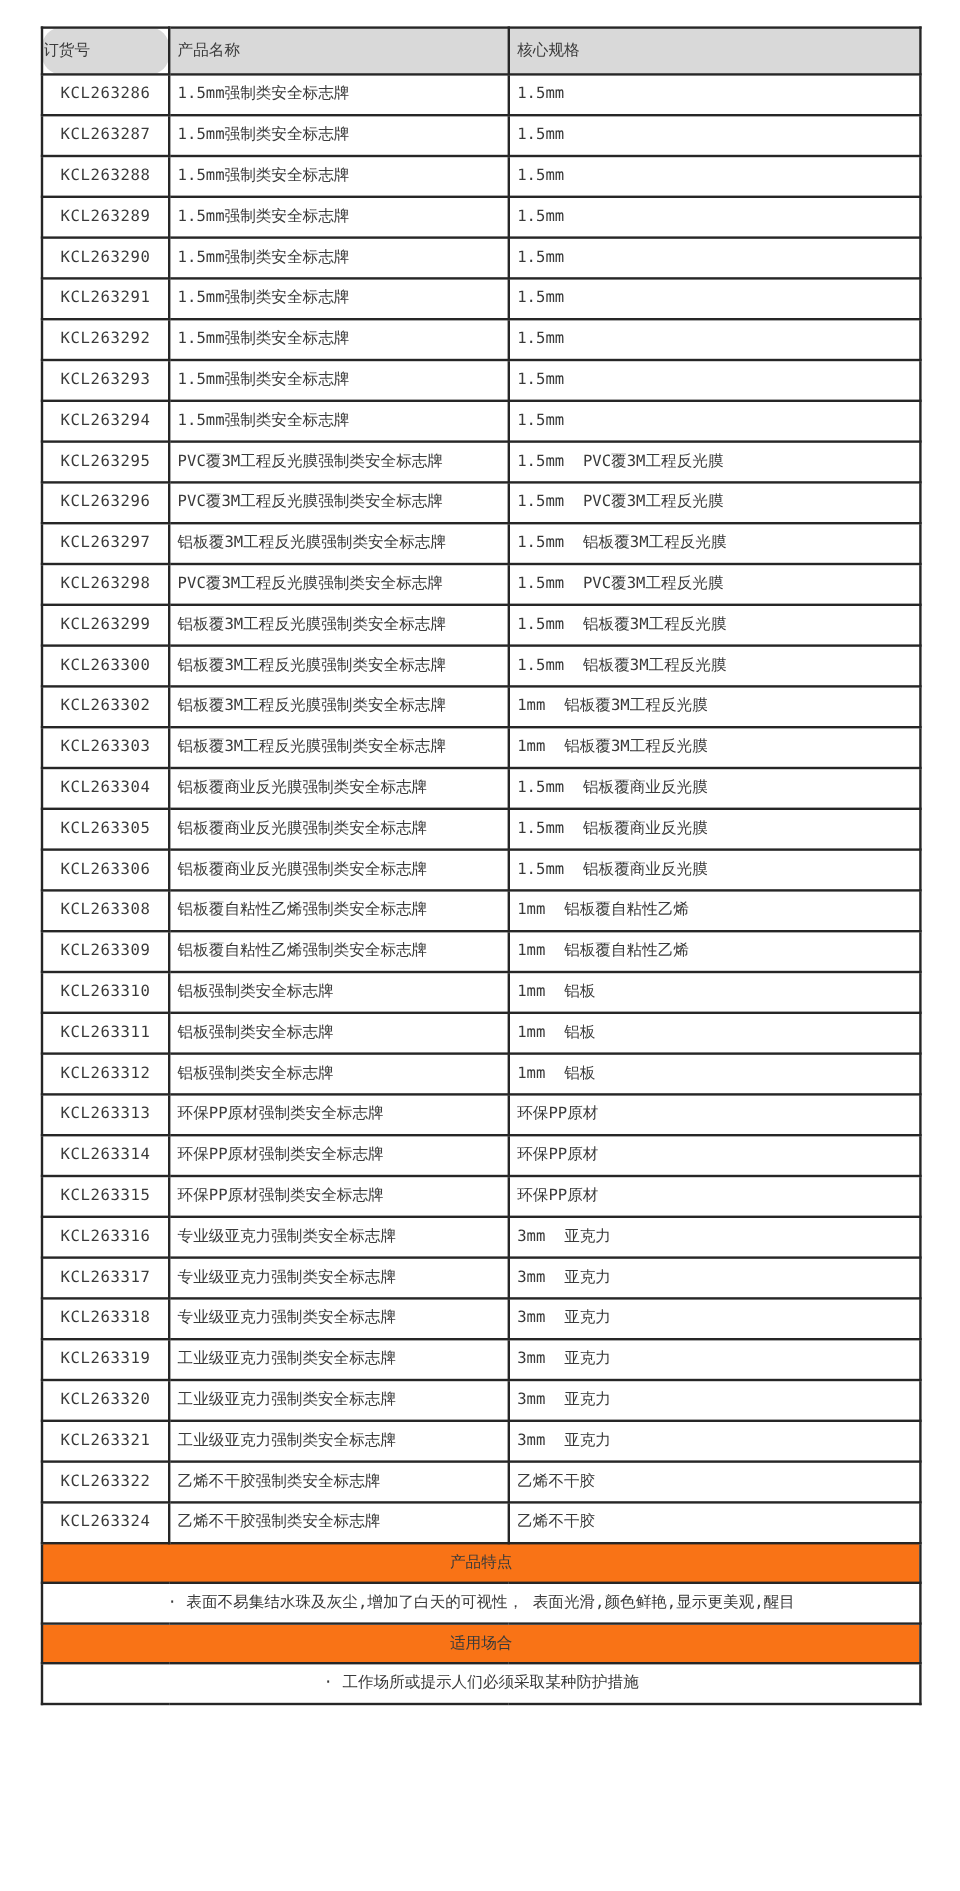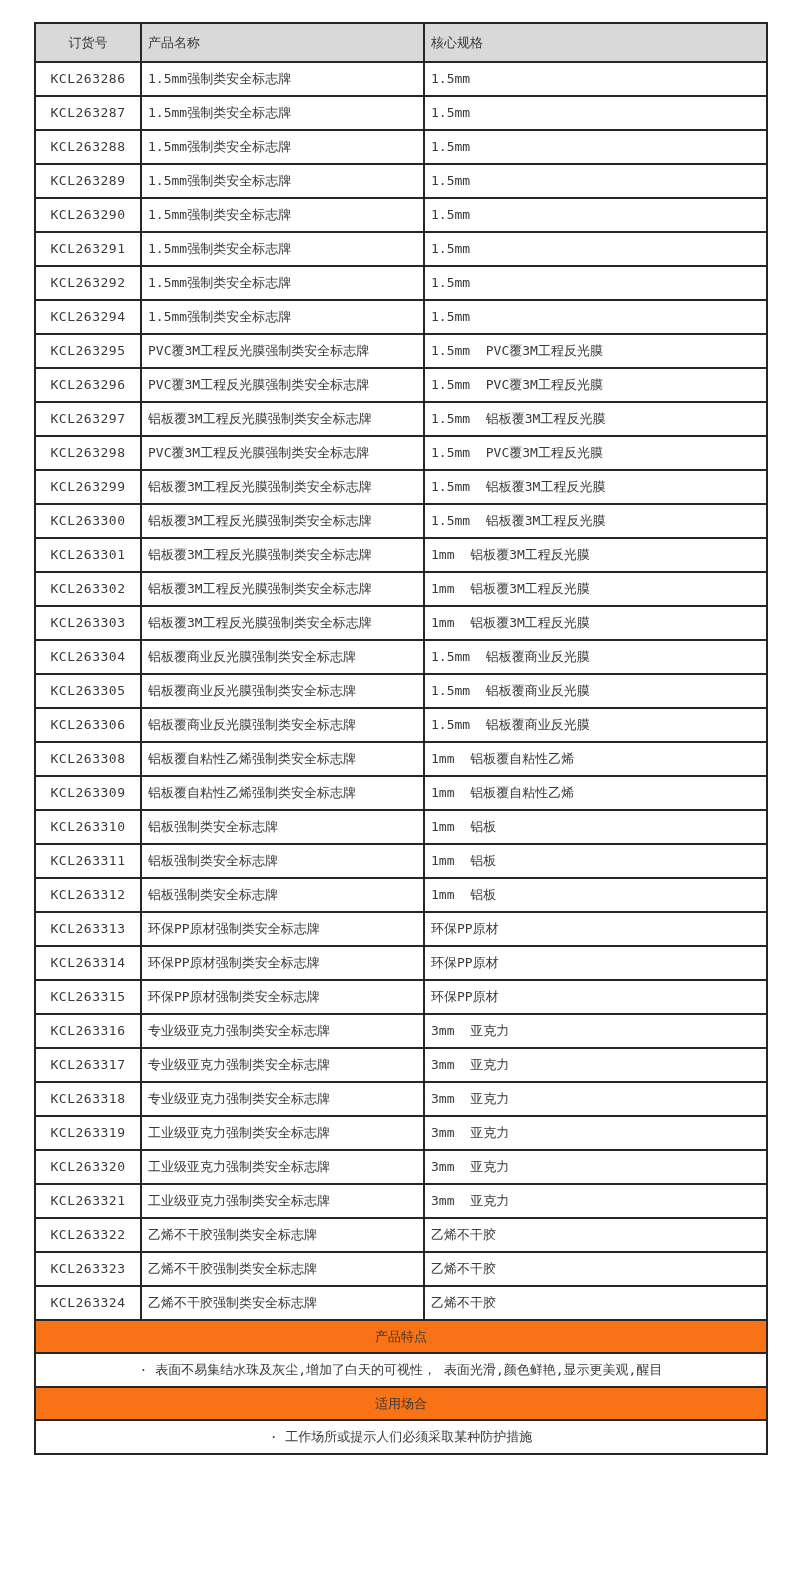--- a/index.html
+++ b/index.html
@@ -31,21 +31,21 @@
     border: 2px solid #262626;
     padding: 0;
     overflow: hidden;
   }
   thead th {
     background: #d9d9d9;
     font-weight: normal;
     height: 37px;
     font-size: 13px;
   }
-  th.center { text-align: center; }
+  th.center { text-align: left; border-radius: 16px; }
   th.left   { text-align: left; padding-left: 6px; }
   tbody.rows td { height: 32px; }
   td.sku {
     text-align: center;
     letter-spacing: 0.5px;
     margin-top: 12px;
   }
   td.name, td.spec {
     text-align: left;
     padding-left: 6px;
@@ -115,20 +115,25 @@
     <td class="name">1.5mm强制类安全标志牌</td>
     <td class="spec">1.5mm</td>
   </tr>
 
   <tr>
     <td class="sku">KCL263292</td>
     <td class="name">1.5mm强制类安全标志牌</td>
     <td class="spec">1.5mm</td>
   </tr>
 
+  <tr>
+    <td class="sku">KCL263293</td>
+    <td class="name">1.5mm强制类安全标志牌</td>
+    <td class="spec">1.5mm</td>
+  </tr>
 
   <tr>
     <td class="sku">KCL263294</td>
     <td class="name">1.5mm强制类安全标志牌</td>
     <td class="spec">1.5mm</td>
   </tr>
 
   <tr>
     <td class="sku">KCL263295</td>
     <td class="name">PVC覆3M工程反光膜强制类安全标志牌</td>
@@ -158,25 +163,20 @@
     <td class="name">铝板覆3M工程反光膜强制类安全标志牌</td>
     <td class="spec">1.5mm  铝板覆3M工程反光膜</td>
   </tr>
 
   <tr>
     <td class="sku">KCL263300</td>
     <td class="name">铝板覆3M工程反光膜强制类安全标志牌</td>
     <td class="spec">1.5mm  铝板覆3M工程反光膜</td>
   </tr>
 
-  <tr>
-    <td class="sku">KCL263301</td>
-    <td class="name">铝板覆3M工程反光膜强制类安全标志牌</td>
-    <td class="spec">1mm  铝板覆3M工程反光膜</td>
-  </tr>
 
   <tr>
     <td class="sku">KCL263302</td>
     <td class="name">铝板覆3M工程反光膜强制类安全标志牌</td>
     <td class="spec">1mm  铝板覆3M工程反光膜</td>
   </tr>
 
   <tr>
     <td class="sku">KCL263303</td>
     <td class="name">铝板覆3M工程反光膜强制类安全标志牌</td>
@@ -285,25 +285,20 @@
     <td class="name">工业级亚克力强制类安全标志牌</td>
     <td class="spec">3mm  亚克力</td>
   </tr>
 
   <tr>
     <td class="sku">KCL263322</td>
     <td class="name">乙烯不干胶强制类安全标志牌</td>
     <td class="spec">乙烯不干胶</td>
   </tr>
 
-  <tr>
-    <td class="sku">KCL263323</td>
-    <td class="name">乙烯不干胶强制类安全标志牌</td>
-    <td class="spec">乙烯不干胶</td>
-  </tr>
 
   <tr>
     <td class="sku">KCL263324</td>
     <td class="name">乙烯不干胶强制类安全标志牌</td>
     <td class="spec">乙烯不干胶</td>
   </tr>
 </tbody>
     <tbody>
       <tr class="section">
         <td colspan="3">产品特点</td>

